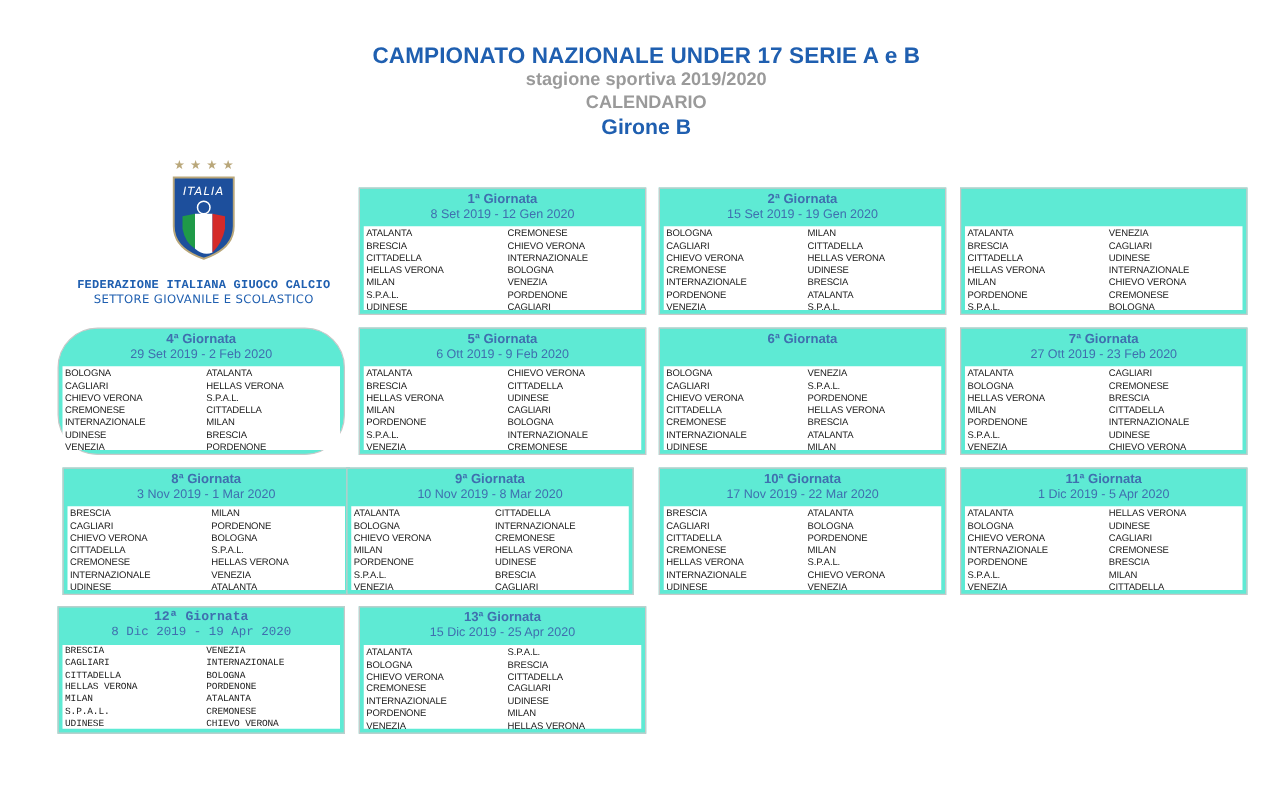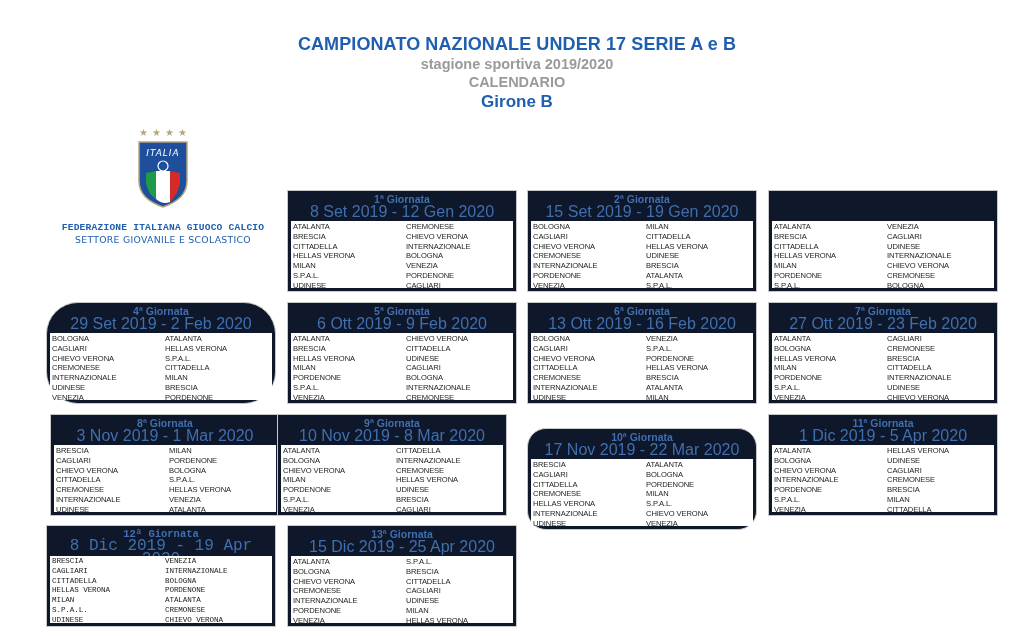--- a/index.html
+++ b/index.html
@@ -9,24 +9,24 @@
     .t-sub { color: #9a9a9a; font-weight: bold; font-size: 14.5px; line-height: 18px; }
     .t-cal { color: #9a9a9a; font-weight: bold; font-size: 14.5px; line-height: 18px; }
     .t-group { color: #1f5fb0; font-weight: bold; font-size: 17px; line-height: 21px; }
 
     .logo { position: absolute; left: 60px; top: 124px; width: 206px; height: 125px; text-align: center; }
     .stars { position: absolute; left: 79px; top: 4px; width: 48px; display: flex; justify-content: space-between; color: #b9a77a; font-size: 10px; line-height: 10px; }
     .shield { position: absolute; left: 76px; top: 15px; }
     .fed-1 { position: absolute; left: 0; top: 98px; width: 206px; text-align: center; color: #1f5fb0; font-weight: bold; font-size: 9.6px; letter-spacing: 0.2px; font-family: Liberation Mono, monospace; }
     .fed-2 { position: absolute; left: 0; top: 110px; width: 206px; text-align: center; color: #1f5fb0; font-size: 9.3px; letter-spacing: 0.3px; font-family: "DejaVu Sans", sans-serif; }
 
-    .box { position: absolute; width: 230px; height: 102px; background: #0f172a; border: 1px solid #c8c8c8; box-sizing: border-box; margin-top: 40px; }
+    .box { position: absolute; width: 230px; height: 102px; background: #5eead4; border: 1px solid #c8c8c8; box-sizing: border-box; }
     .box-head { height: 29px; text-align: center; padding-top: 2px; box-sizing: border-box; }
     .box-title { display: block; color: #3f6faf; font-weight: bold; font-size: 10.5px; line-height: 12px; }
-    .box-dates { display: block; color: #3f6faf; font-size: 16px; line-height: 13px; }
+    .box-dates { display: block; color: #3f6faf; font-size: 10px; line-height: 13px; }
     .box-body { position: absolute; left: 3px; top: 30px; right: 3px; bottom: 3px; background: #ffffff; padding: 1px 0 0 2px; box-sizing: border-box; }
     .match { display: flex; height: 9.8px; font-size: 7.6px; line-height: 9.8px; color: #222; letter-spacing: -0.1px; }
     .home { width: 113px; white-space: nowrap; }
     .away { white-space: nowrap; }
   </style>
 </head>
 <body>
 
 <div class="title-block">
   <div class="t-main">CAMPIONATO NAZIONALE UNDER 17 SERIE A e B</div>
@@ -227,21 +227,20 @@
         </div>
         <div class="match">
           <span class="home">VENEZIA</span>
           <span class="away">CREMONESE</span>
         </div>
       </div>
     </div>
     <div class="box" style="left: 527px; top: 262px;">
       <div class="box-head">
         <span class="box-title">6ª Giornata</span>
-        <span class="box-dates">13 Ott 2019 - 16 Feb 2020</span>
       </div>
       <div class="box-body">
         <div class="match">
           <span class="home">BOLOGNA</span>
           <span class="away">VENEZIA</span>
         </div>
         <div class="match">
           <span class="home">CAGLIARI</span>
           <span class="away">S.P.A.L.</span>
         </div>
@@ -368,21 +367,21 @@
         <div class="match">
           <span class="home">S.P.A.L.</span>
           <span class="away">BRESCIA</span>
         </div>
         <div class="match">
           <span class="home">VENEZIA</span>
           <span class="away">CAGLIARI</span>
         </div>
       </div>
     </div>
-    <div class="box" style="left: 527px; top: 388px; border-radius: 19px;">
+    <div class="box" style="left: 527px; top: 374px;">
       <div class="box-head">
         <span class="box-title">10ª Giornata</span>
         <span class="box-dates">17 Nov 2019 - 22 Mar 2020</span>
       </div>
       <div class="box-body">
         <div class="match">
           <span class="home">BRESCIA</span>
           <span class="away">ATALANTA</span>
         </div>
         <div class="match">

